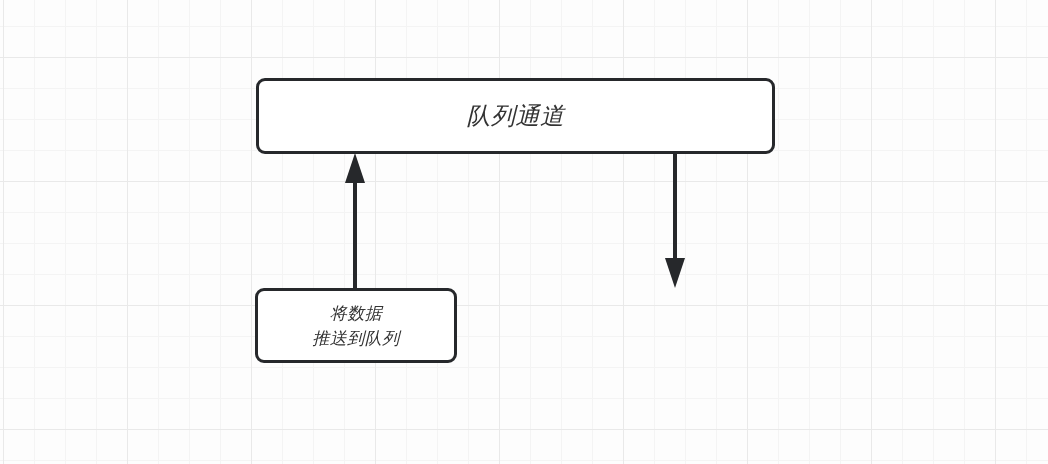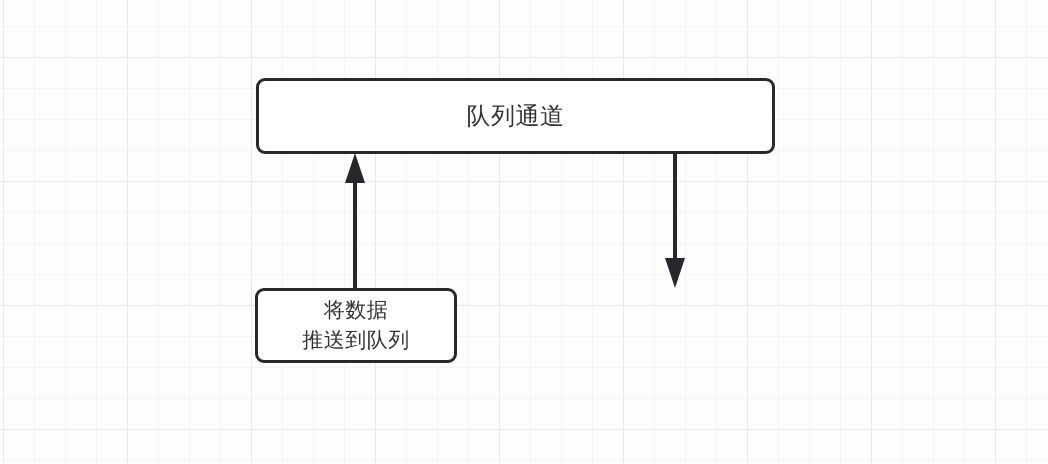--- a/index.html
+++ b/index.html
@@ -28,20 +28,21 @@
     background-size:
       124px 124px,
       124px 124px,
       31px 31px,
       31px 31px;
     background-position:
       -1px 58px,
       -1px 58px,
       -1px misplaced,
       -1px 58px;
+    font-style: italic;
   }
 
   
   #diagram-canvas {
     background-position:
       3px 57px,
       3px 57px,
       3px 26px,
       3px 26px;
   }
@@ -85,21 +86,21 @@
 
   #node-pull-data {
     left: 573px;
     top: 288px;
     width: 202px;
     height: 75px;
   }
 
   #node-push-data .node-label,
   #node-pull-data .node-label {
-    font-size: 21px;
+    font-size: 17px;
   }
 
   .connector-layer {
     position: absolute;
     left: 0;
     top: 0;
     width: 1048px;
     height: 464px;
     z-index: 1;
     pointer-events: none;

